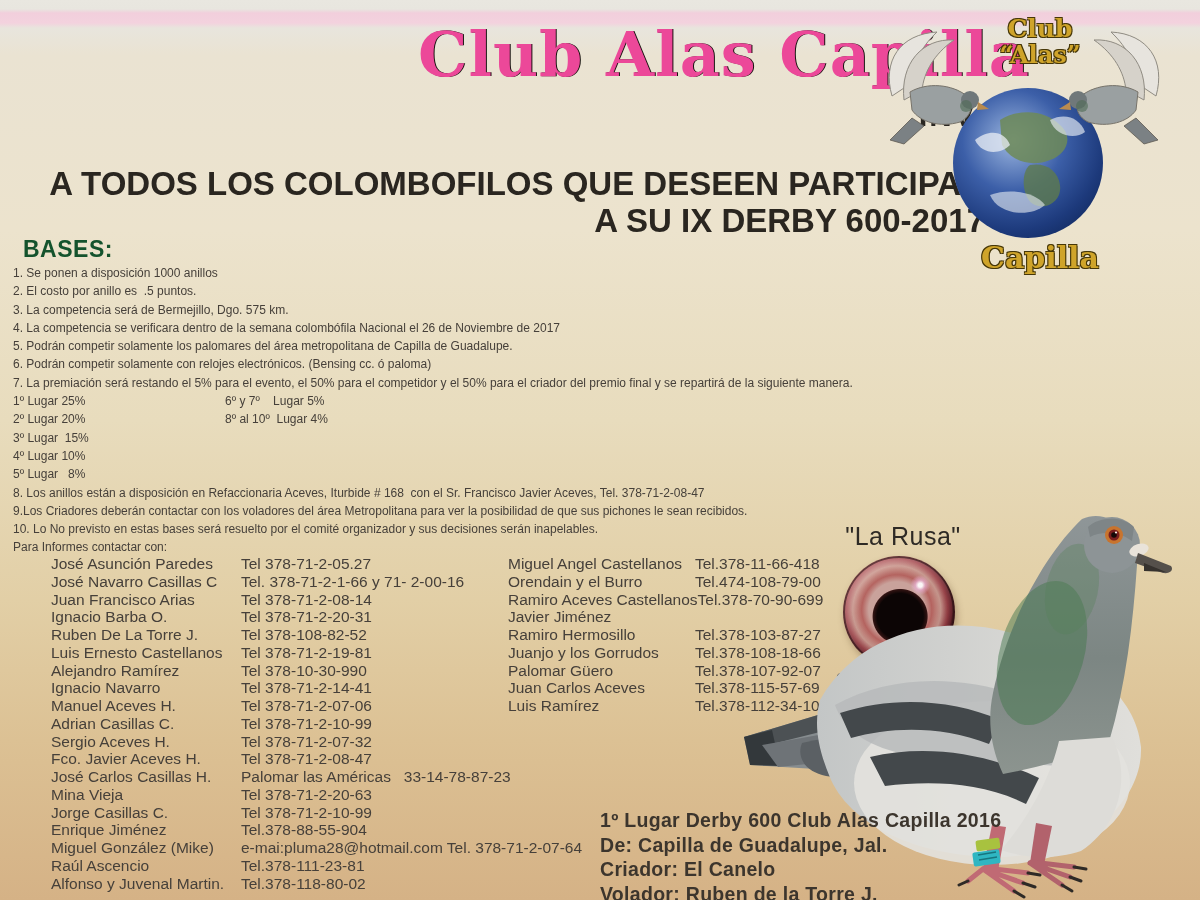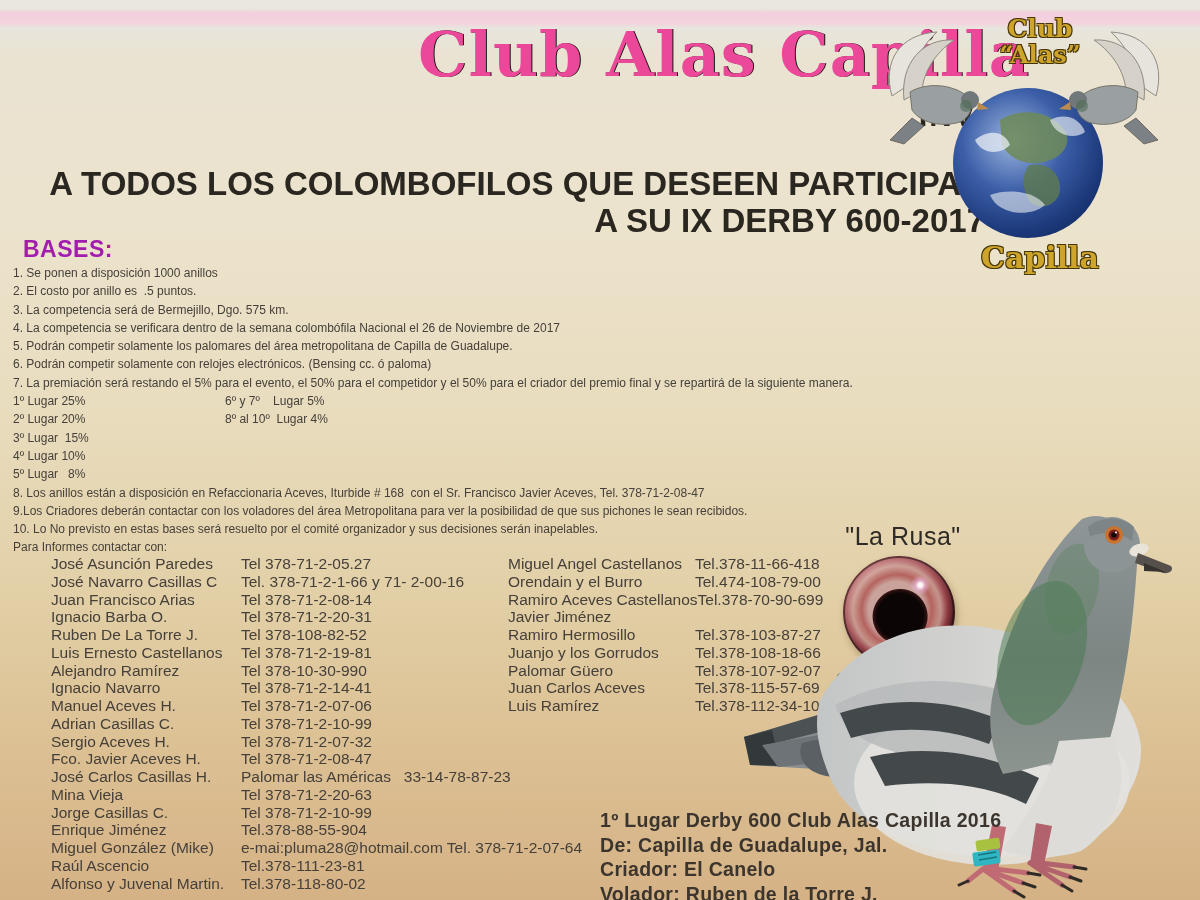--- a/index.html
+++ b/index.html
@@ -26,21 +26,21 @@
     left:150px;top:98px;width:880px;text-align:right;
     font-weight:bold;font-size:31px;color:#2a2722;letter-spacing:2px;
   }
   .headline{
     left:0;top:165px;width:985px;text-align:right;
     font-weight:bold;font-size:33px;color:#2a2620;line-height:37px;
     white-space:nowrap;
   }
   .bases-heading{
     left:23px;top:236px;font-weight:bold;font-size:23px;
-    color:#a21caf;letter-spacing:.5px;
+    color:#14532d;letter-spacing:.5px;
   }
   .bases-block{
     left:13px;top:264px;width:1185px;
     font-size:12px;line-height:18.3px;color:#46403a;
   }
   .lrow{white-space:pre;}
   .prizes{position:relative;}
   .prizes-right{position:absolute;left:212px;top:0;}
 
   .contacts-left{left:25px;top:555px;width:575px;font-size:15.5px;line-height:17.75px;color:#46403a;margin-left:26px;}

